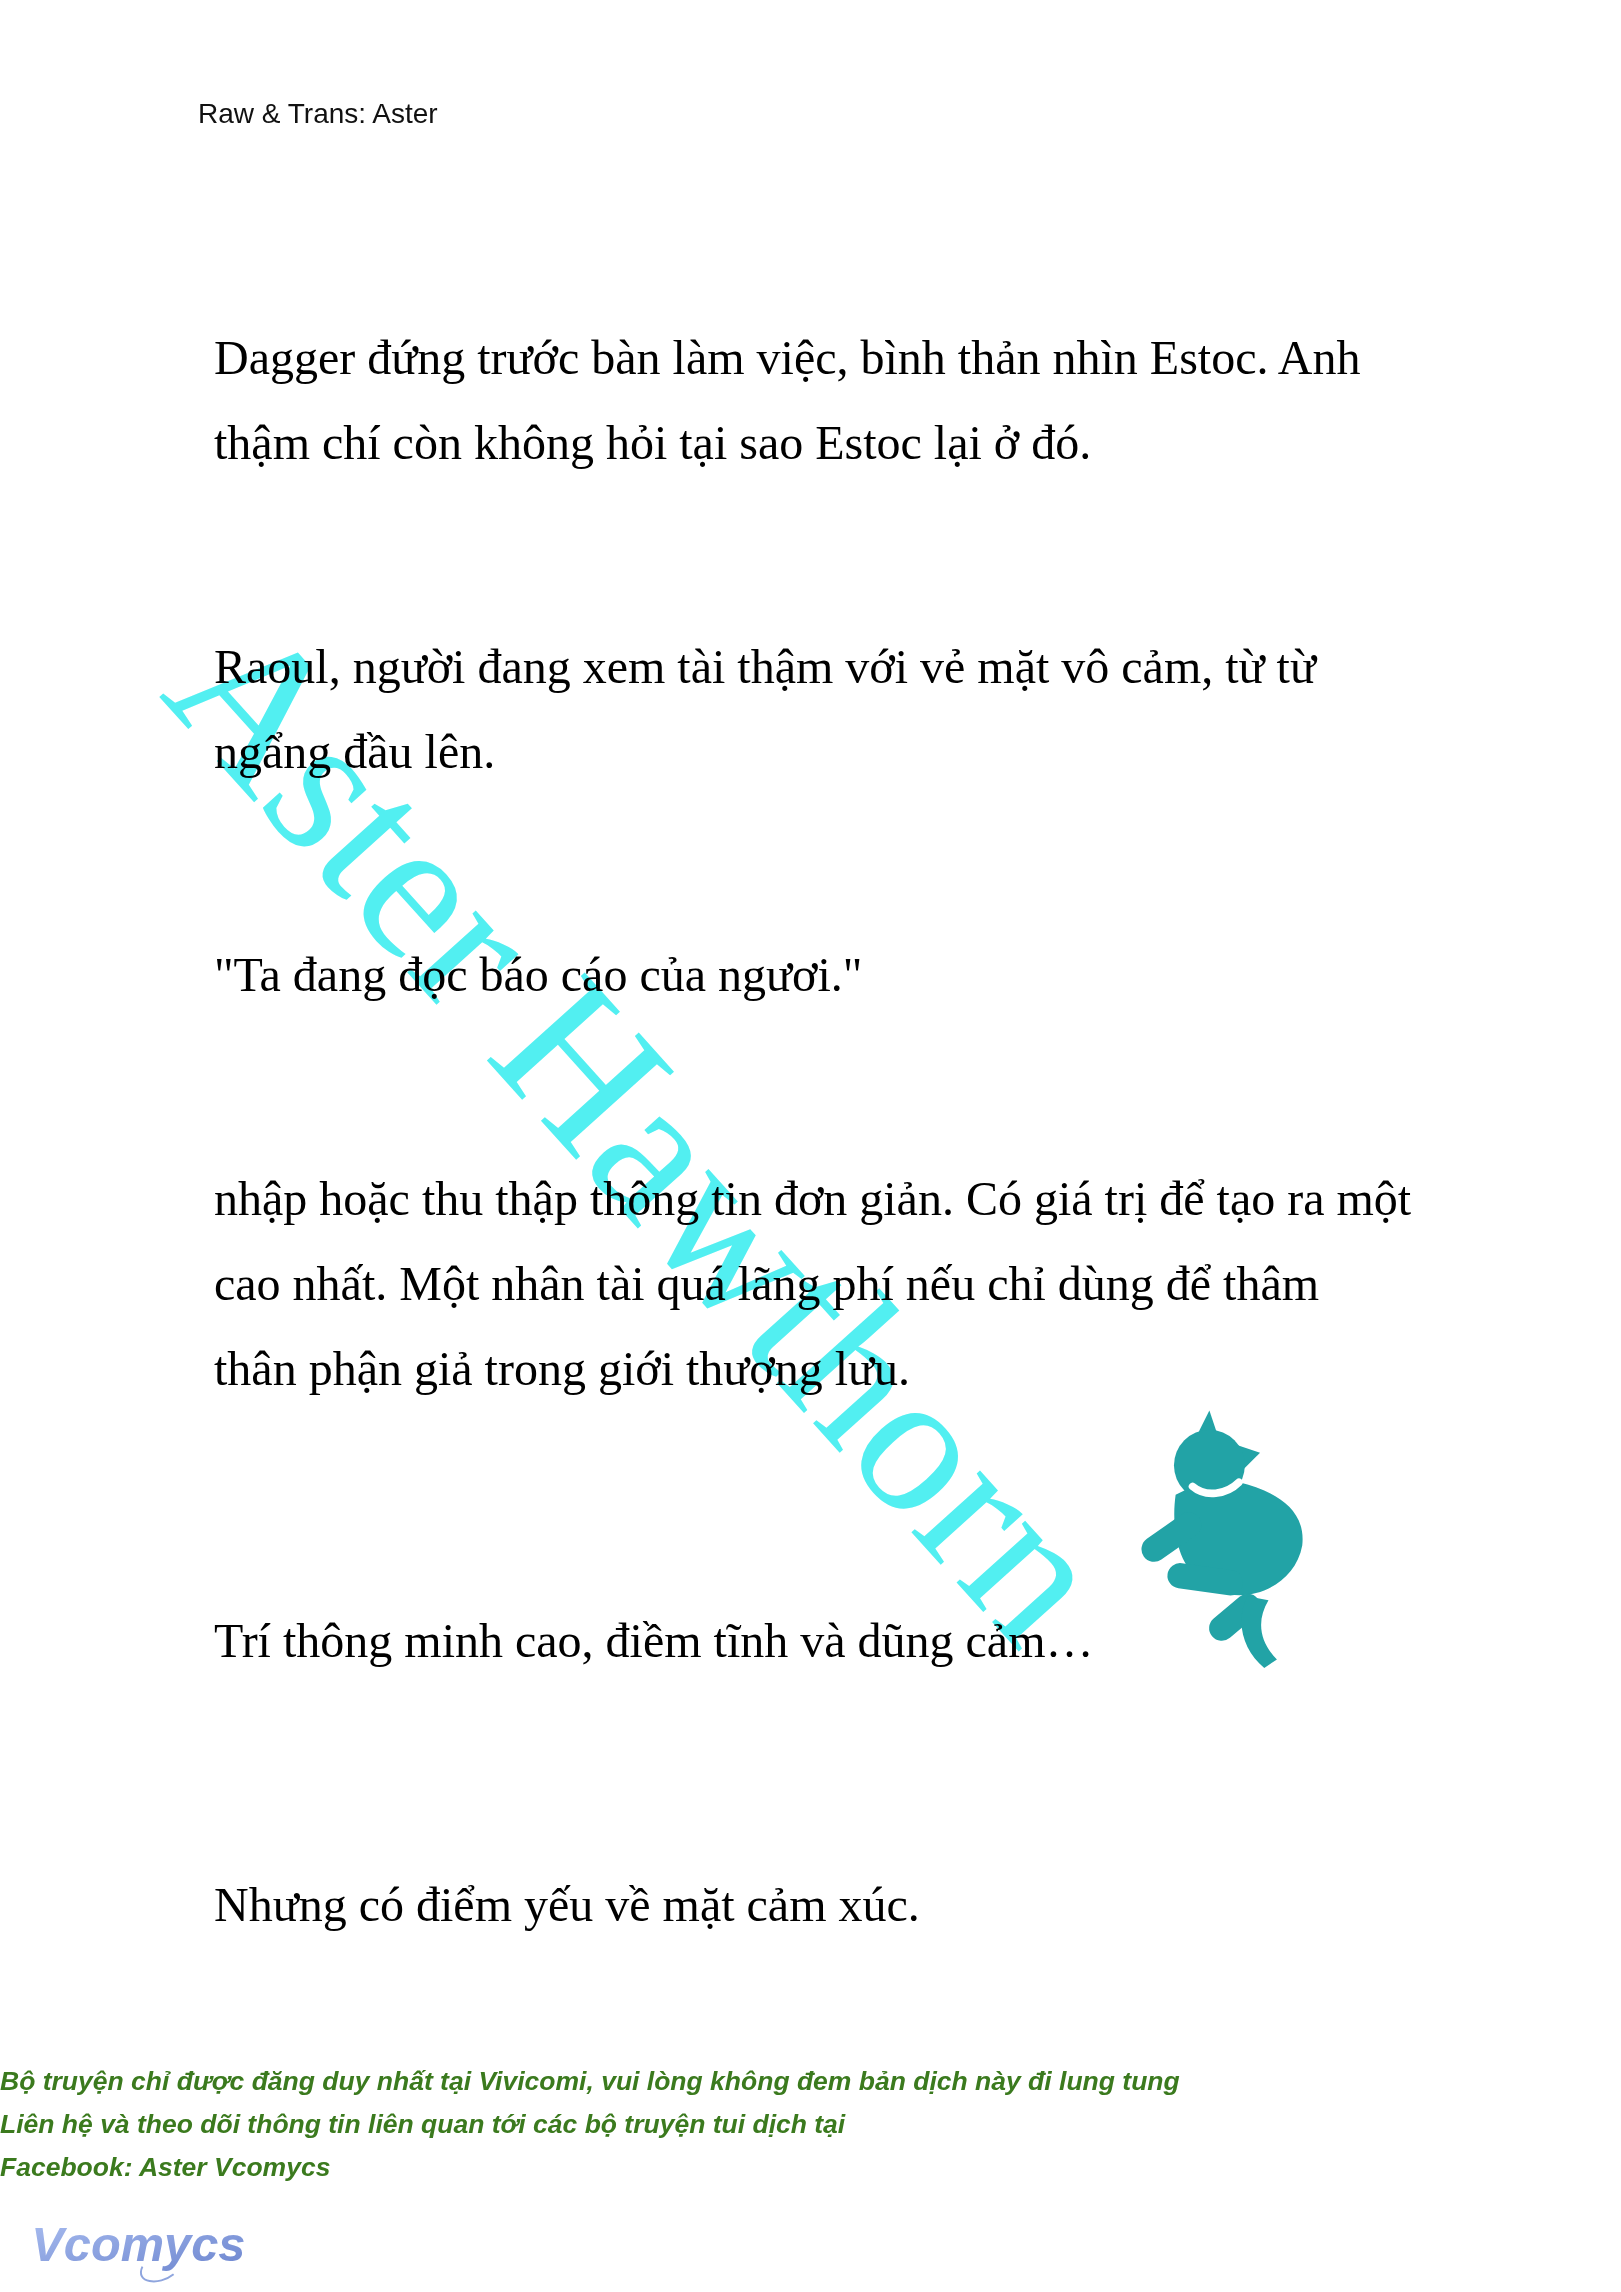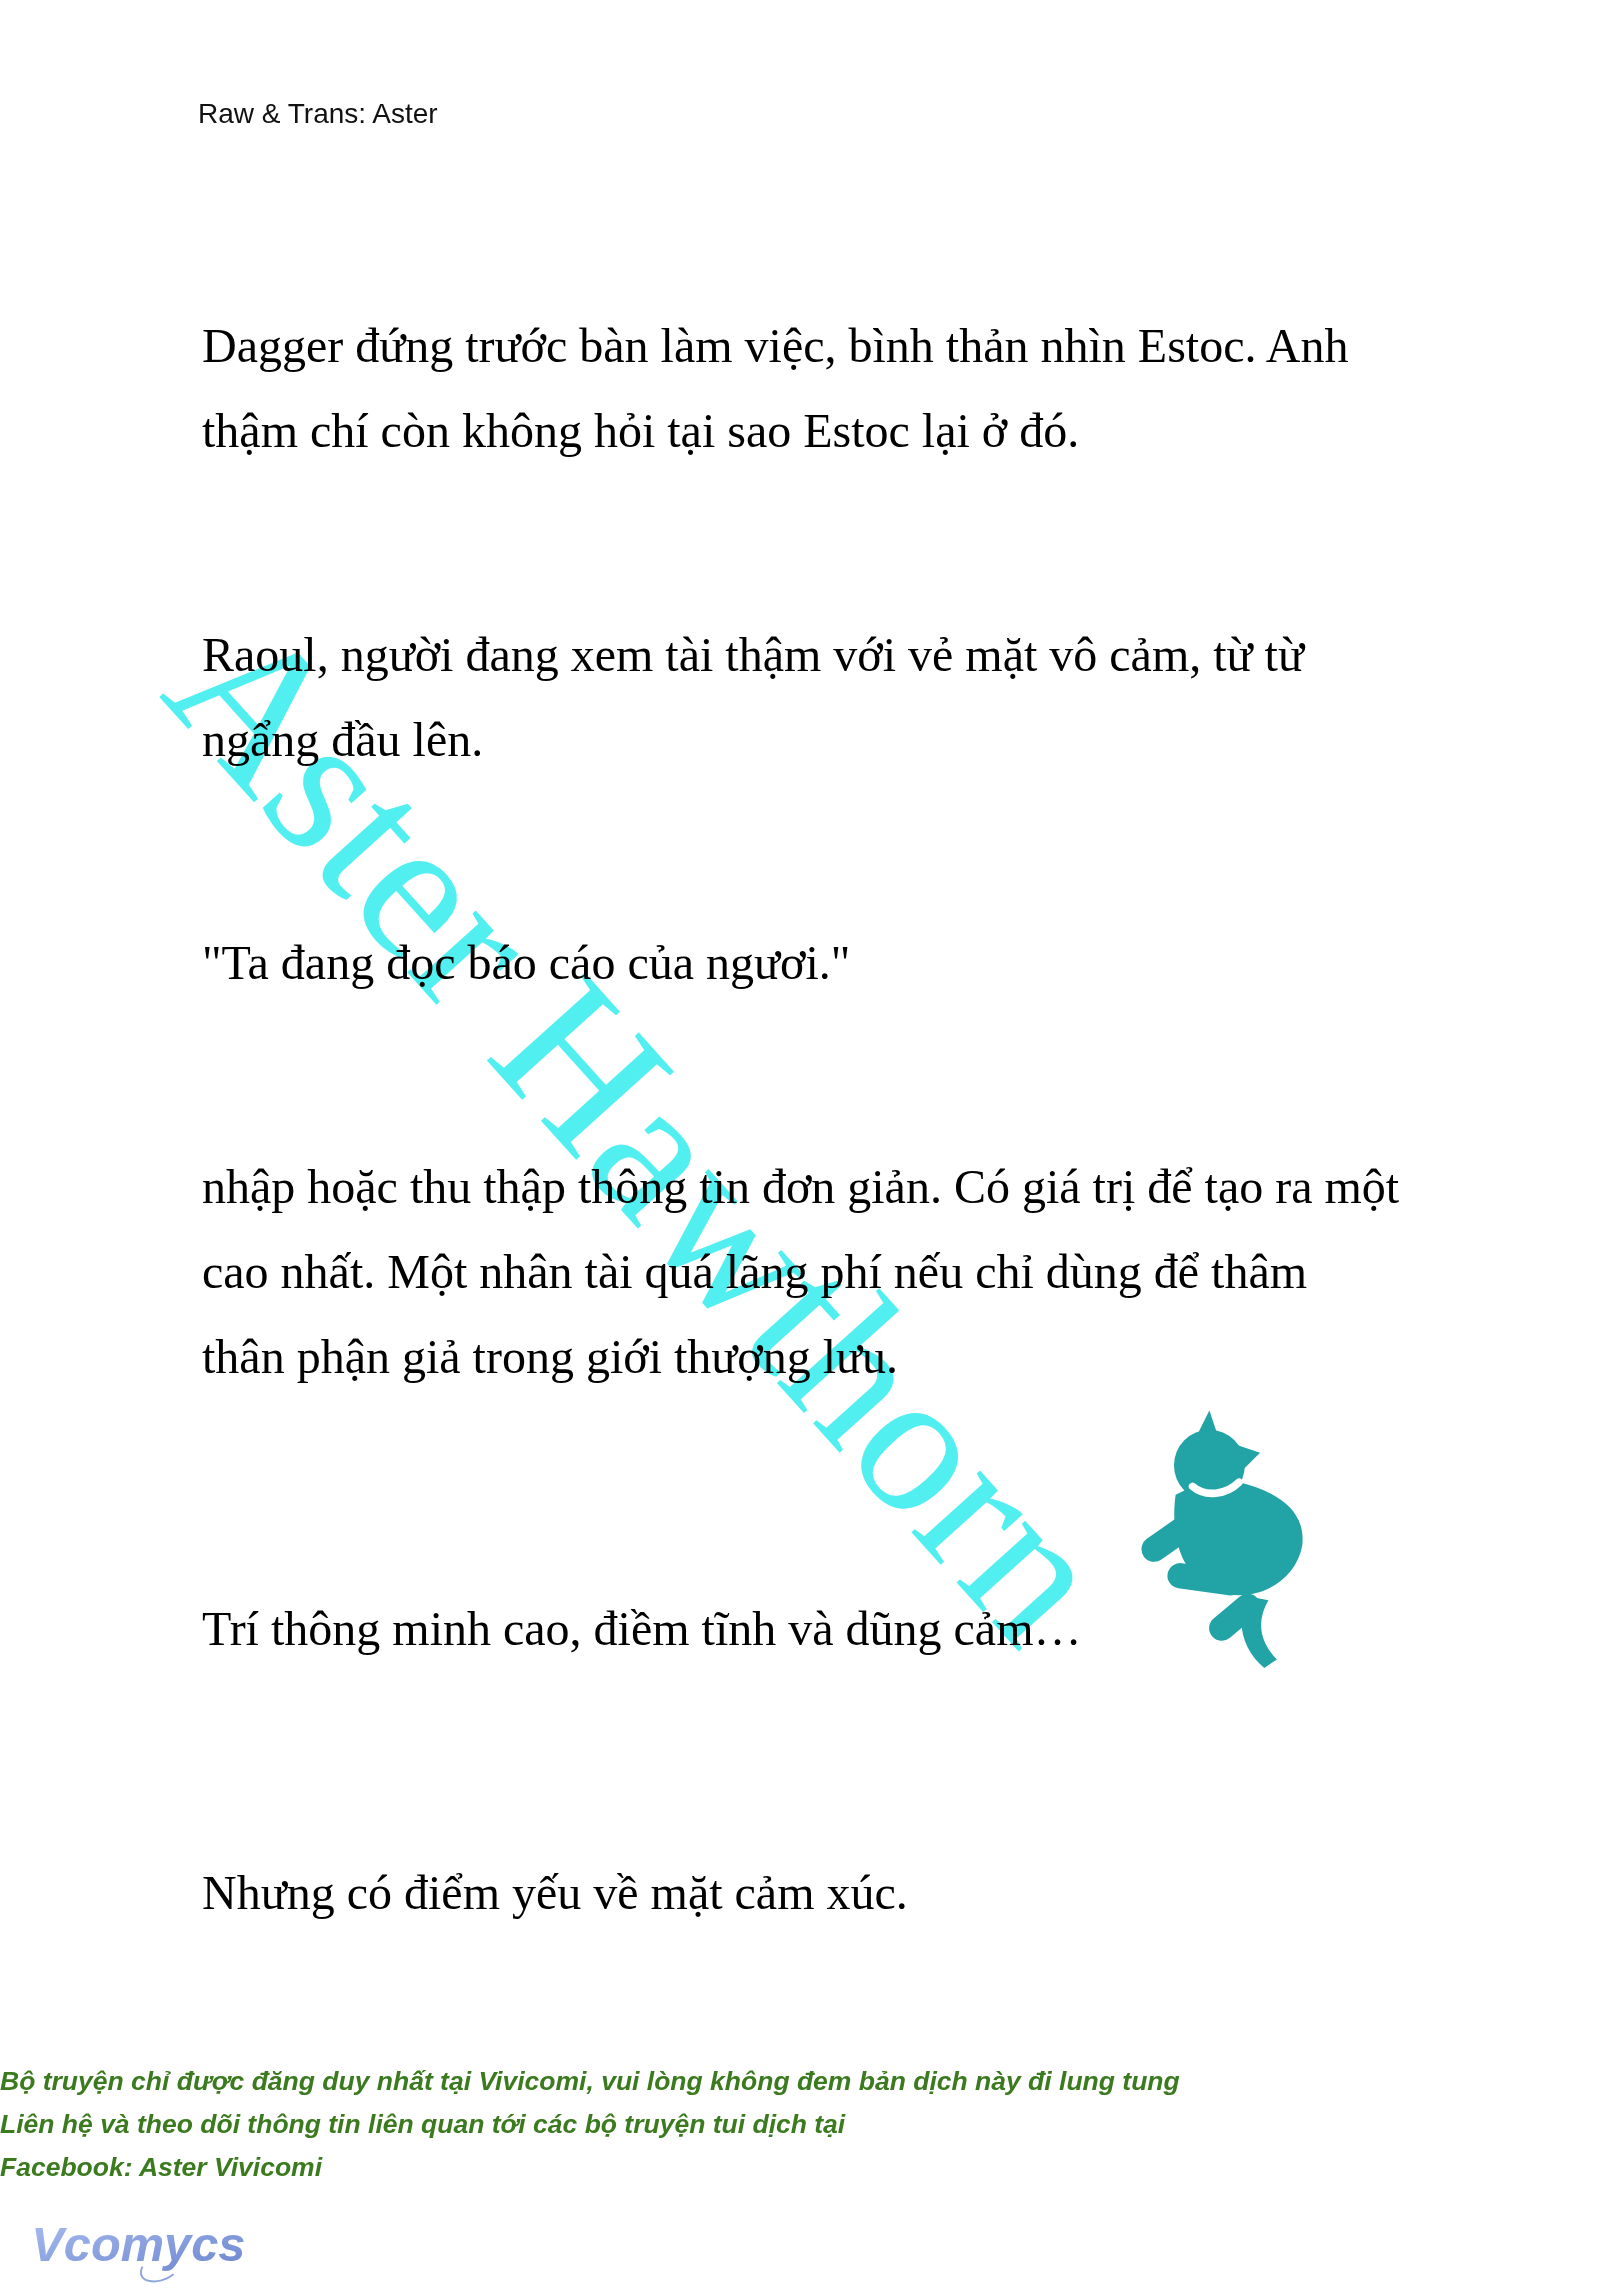--- a/index.html
+++ b/index.html
@@ -5,21 +5,21 @@
     html, body { margin: 0; padding: 0; background: #ffffff; }
     body { width: 1621px; height: 2293px; position: relative; overflow: hidden; }
     .page { position: absolute; left: 0; top: 0; width: 1621px; height: 1760px; background: #fff; }
     .header {
       position: absolute; left: 198px; top: 98px;
       font-family: "Liberation Sans", sans-serif; font-size: 28px; color: #111;
     }
     .para {
       position: absolute; left: 198px; width: 1294px;
       font-family: "Liberation Serif", serif; font-size: 48px; color: #000;
-      line-height: 85px; margin: 4px;
+      line-height: 85px; margin: 16px;
     }
     .watermark {
       position: absolute; left: 167px; top: 853px;
       font-family: "Liberation Serif", serif; font-size: 201px; color: #44eef0;
       transform: rotate(48deg); transform-origin: 0 0; white-space: nowrap;
       opacity: 0.92; pointer-events: none;
       left: 294px; top: 573px;
     }
     .cat { position: absolute; left: 1125px; top: 1384px; width: 211px; height: 323px; }
     .footer {
@@ -75,21 +75,21 @@
       <rect x="15" y="150" width="80" height="30" rx="15" transform="rotate(-35 55 165)"></rect>
       <rect x="50" y="200" width="90" height="30" rx="15" transform="rotate(8 95 215)"></rect>
       <rect x="95" y="245" width="70" height="30" rx="15" transform="rotate(-40 130 260)"></rect>
       <path d="M145 235 C 130 265, 140 300, 165 320 L 180 310 C 160 290, 155 265, 170 240 Z"></path>
     </g>
     <path d="M80 105 C 95 118, 120 115, 135 100" stroke="#fff" stroke-width="9" fill="none" stroke-linecap="round"></path>
   </svg>
 
   <div class="footer" style="top:2066px">Bộ truyện chỉ được đăng duy nhất tại Vivicomi, vui lòng không đem bản dịch này đi lung tung</div>
   <div class="footer" style="top:2109px">Liên hệ và theo dõi thông tin liên quan tới các bộ truyện tui dịch tại</div>
-  <div class="footer" style="top:2152px">Facebook: Aster Vivicomi</div>
+  <div class="footer" style="top:2152px">Facebook: Aster Vcomycs</div>
 
   <svg class="logo" viewBox="0 0 230 80">
     <defs>
       <linearGradient id="lg" x1="0" y1="0" x2="1" y2="1">
         <stop offset="0" stop-color="#a9bdf0"></stop>
         <stop offset="1" stop-color="#6d86cf"></stop>
       </linearGradient>
     </defs>
     <text x="4" y="52" font-family="Liberation Sans, sans-serif" font-size="50" font-style="italic" font-weight="bold" fill="url(#lg)">Vcomycs</text>
     <path d="M118 58 C 110 75, 135 78, 150 66" stroke="#8fa5de" stroke-width="2" fill="none"></path>

